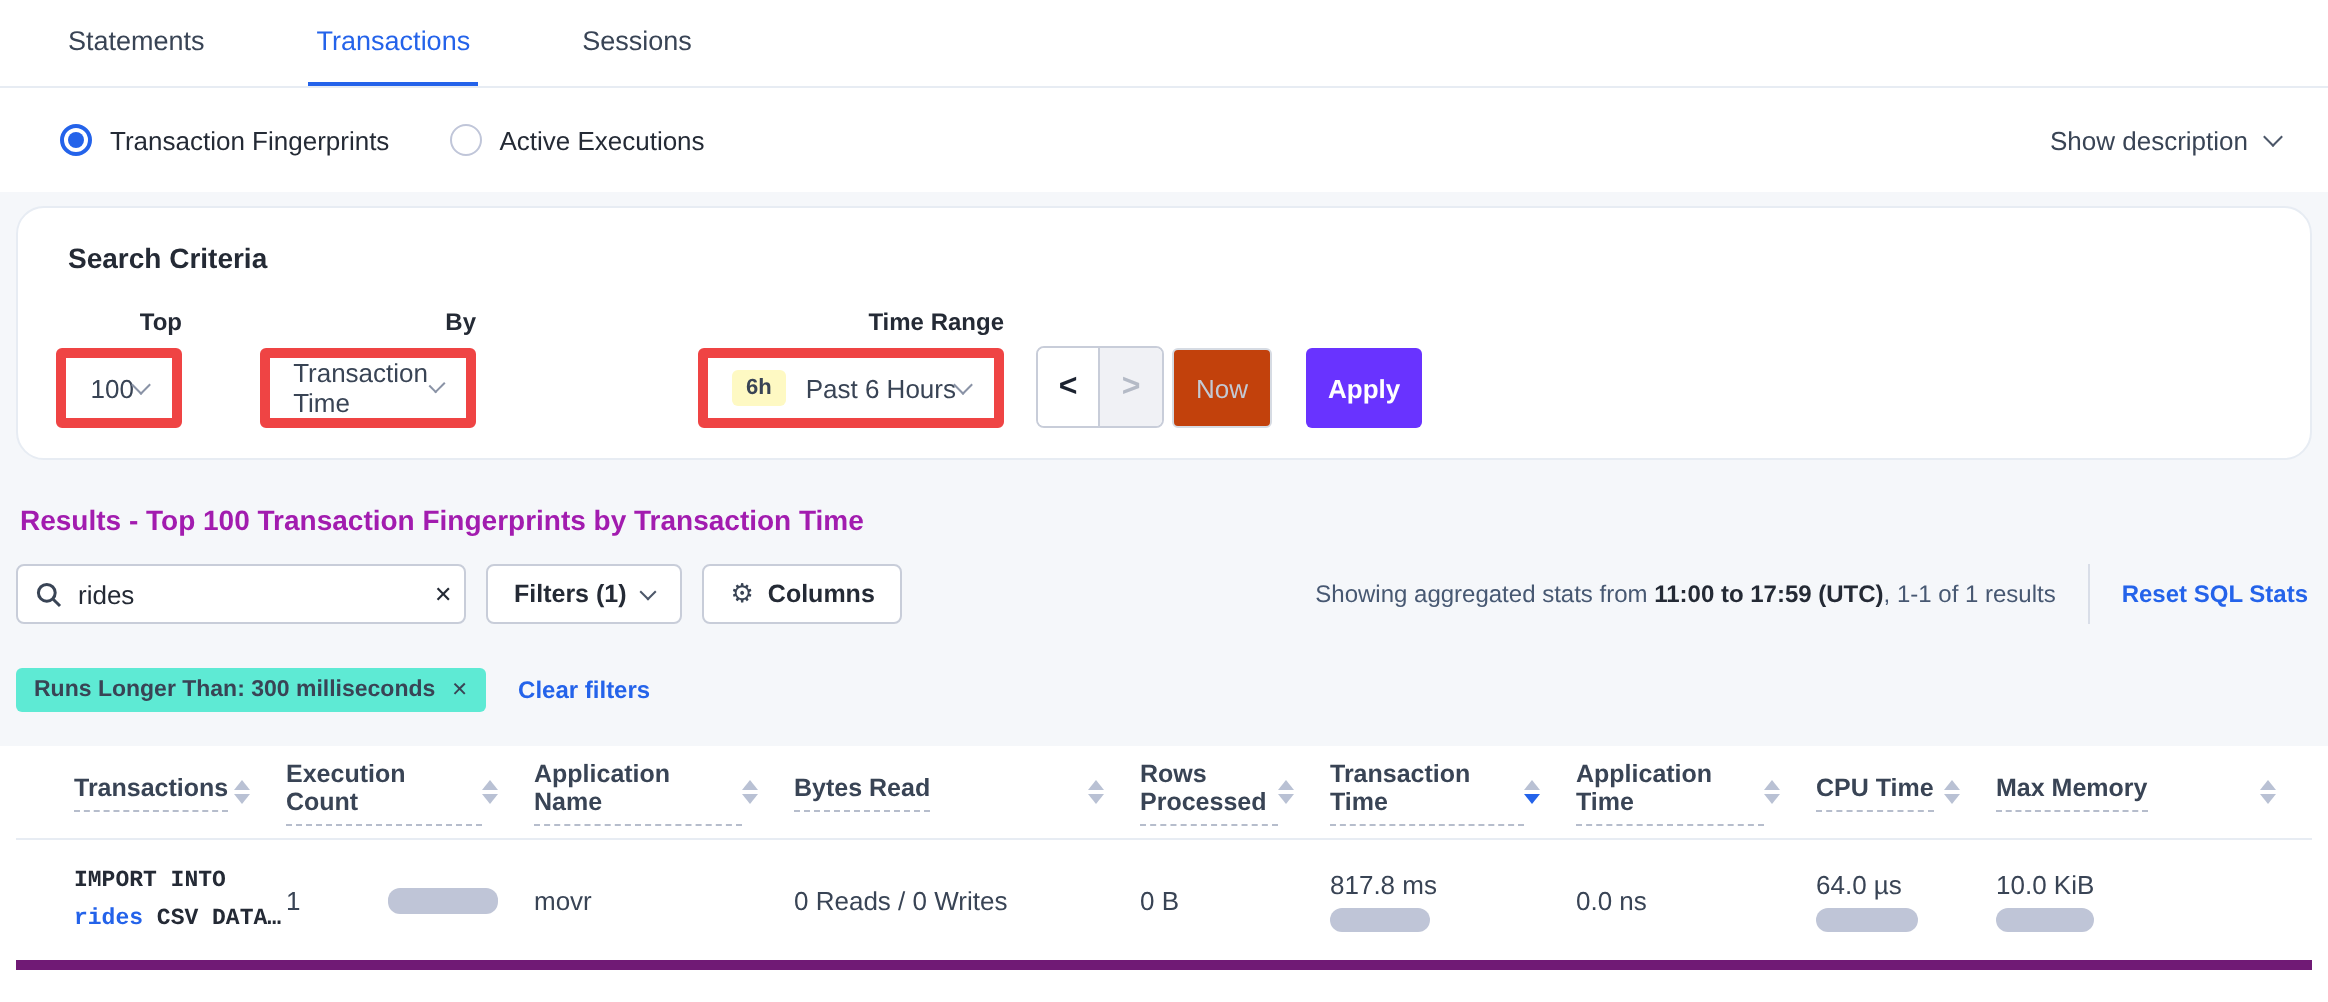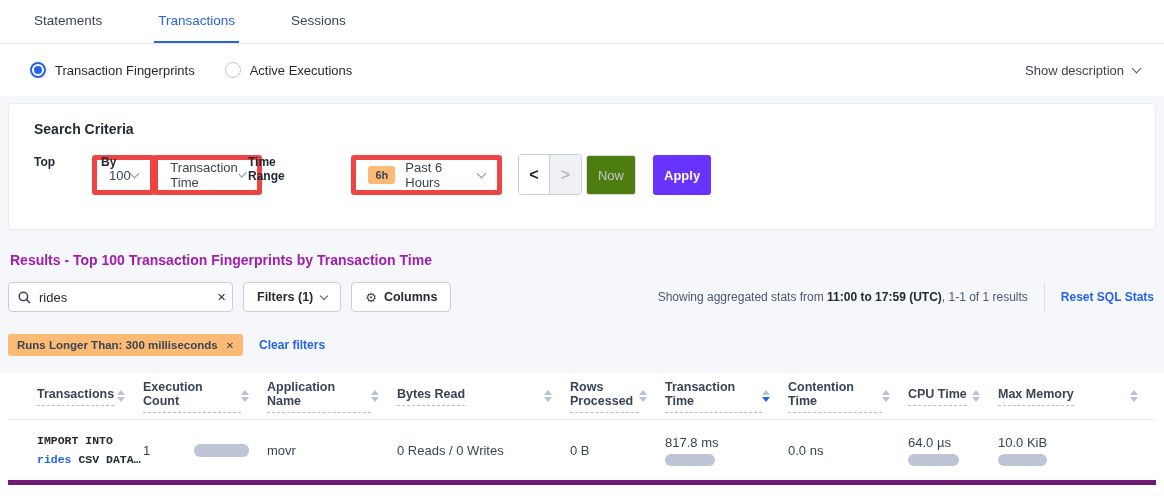--- a/index.html
+++ b/index.html
@@ -24,39 +24,39 @@
     display:flex; align-items:center; justify-content:center; }
   .radio-circ.sel { border:2px solid #2463ea; }
   .radio-circ.sel::after { content:""; width:8px; height:8px; border-radius:50%; background:#2463ea; }
   .radio-circ.unsel { border:1.5px solid #c0c6d9; background:#fff; }
   .radio-label { font-size:13px; color:#242a35; }
   .show-desc { margin-left:auto; display:flex; align-items:center; font-size:13px;
     color:#394455; cursor:pointer; }
   .chev { width:7px; height:7px; border-right:1.6px solid #4c5769; border-bottom:1.6px solid #4c5769;
     transform:rotate(45deg); margin-left:9px; margin-top:-4px; }
   
-  .card { background:#fff; border:1px solid #e7ecf3; border-radius:4px;
+  .card { background:#fff; border:1px solid #e7ecf3; border-radius:14px;
     margin:7px 8px 0 8px; height:127px; padding:17px 25px; }
   .card-title { font-size:14px; font-weight:700; color:#242a35; }
   .controls { display:flex; align-items:flex-end; margin-top:17px; }
-  .ctrl { display:flex; flex-direction:row; }
+  .ctrl { display:flex; flex-direction:column;align-items:flex-end; }
   .ctrl-label { font-size:12px; font-weight:700; color:#242a35; margin-bottom:6px; }
   .select { height:40px; border:5px solid #ef4444; border-radius:3px; background:#fff;
     display:flex; align-items:center; font-size:13px; color:#394455; cursor:pointer; padding:0 12px;margin-left:37px; }
   .select .chev { margin-left:auto; border-color:#8a93a6; }
-  .badge-6h { background:#fdba74; border-radius:3px; font-size:11px; font-weight:700;
+  .badge-6h { background:#fef9c3; border-radius:3px; font-size:11px; font-weight:700;
     color:#394455; padding:3px 7px; margin-right:10px; }
   .arrow-group { display:flex; height:41px; border:1px solid #c8cdd9; border-radius:4px;
     overflow:hidden; margin-left:16px; }
   .arrow-btn { width:31px; display:flex; align-items:center; justify-content:center;
     font-size:16px; cursor:pointer; }
   .arrow-btn.prev { background:#fff; color:#1b2230; font-weight:700; border-right:1px solid #c8cdd9; }
   .arrow-btn.next { background:#f0f1f5; color:#b4bac6; font-weight:700; cursor:default; }
   .now-btn { margin-left:4px; height:40px; width:50px; border:1px solid #d6dbe3; border-radius:3px;
-    background:#4d7c0f; color:#c3c9d4; font-size:13px; display:flex; align-items:center; justify-content:center; }
+    background:#c2410c; color:#c3c9d4; font-size:13px; display:flex; align-items:center; justify-content:center; }
   .apply-btn { margin-left:17px; height:40px; padding:0 11px; border:none; border-radius:3px;
     background:#6933ff; color:#fff; font-size:13px; font-weight:700; cursor:pointer;
     display:flex; align-items:center; justify-content:center; font-family:inherit; }
   
   .results-head { font-size:14px; font-weight:700; color:#a21caf; margin:22px 8px 0 10px; }
   .results-controls { display:flex; align-items:center; margin:14px 8px 0 8px; height:30px; }
   .searchbox { width:225px; height:30px; border:1px solid #c8cdd9; border-radius:4px; background:#fff;
     display:flex; align-items:center; padding:0 9px; }
   .searchbox input { border:none; outline:none; flex:1; font-size:13px; color:#242a35;
     font-family:inherit; margin-left:8px; background:transparent; }
@@ -66,21 +66,21 @@
     padding:0 13px; cursor:pointer; }
   .filters-btn { margin-left:10px; }
   .filters-btn .chev { width:6px; height:6px; margin-top:-3px; margin-left:8px; }
   .columns-btn { margin-left:10px; }
   .gear { font-size:13px; margin-right:7px; color:#394455; font-weight:400; }
   .stats { margin-left:auto; font-size:12px; color:#475872; white-space:pre; }
   .stats b { color:#242a35; }
   .vdivider { width:1px; height:30px; background:#d9dee8; margin:0 16px; }
   .reset-link { font-size:12px; font-weight:600; color:#2463ea; cursor:pointer; white-space:nowrap; margin-right:2px; }
   .chip-row { display:flex; align-items:center; margin:22px 8px 0 8px; }
-  .chip { background:#fdba74; border-radius:3px; height:22px; display:flex; align-items:center;
+  .chip { background:#5eead4; border-radius:3px; height:22px; display:flex; align-items:center;
     font-size:11.5px; font-weight:600; color:#394455; padding:0 9px; }
   .chip .x { margin-left:8px; font-size:10px; font-weight:700; cursor:pointer; }
   .clear-filters { font-size:12px; font-weight:600; color:#2463ea; margin-left:16px; cursor:pointer; }
   
   .table-wrap { background:#fff; margin-top:17px; height:128px; }
   .tgrid { display:grid; grid-template-columns:135px 124px 130px 173px 95px 123px 120px 90px 1fr;
     margin:0 8px; }
   .th { display:flex; align-items:center; height:46px; padding-right:18px; }
   .th:first-child, .td:first-child { padding-left:29px; }
   .th-label { font-size:12.5px; font-weight:700; color:#394455;
@@ -235,21 +235,21 @@
         </span>
     </div>
     <div class="th">
       <span class="th-label">Transaction Time</span>
       <span class="sorter sort-desc">
           <i class="caret-up"></i>
           <i class="caret-down"></i>
         </span>
     </div>
     <div class="th">
-      <span class="th-label">Contention Time</span>
+      <span class="th-label">Application Time</span>
       <span class="sorter">
           <i class="caret-up"></i>
           <i class="caret-down"></i>
         </span>
     </div>
     <div class="th">
       <span class="th-label">CPU Time</span>
       <span class="sorter">
           <i class="caret-up"></i>
           <i class="caret-down"></i>

